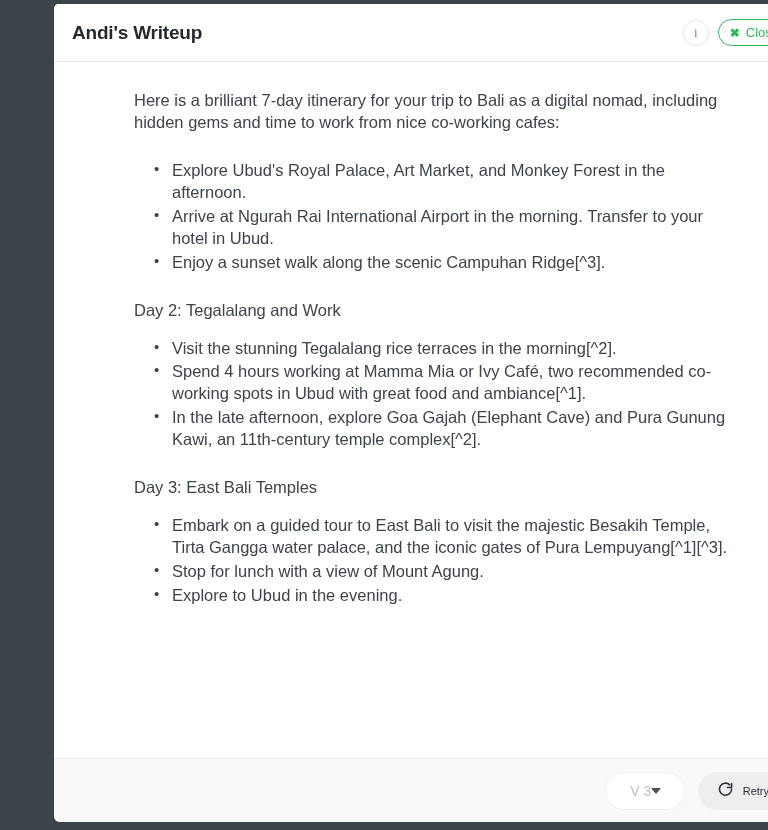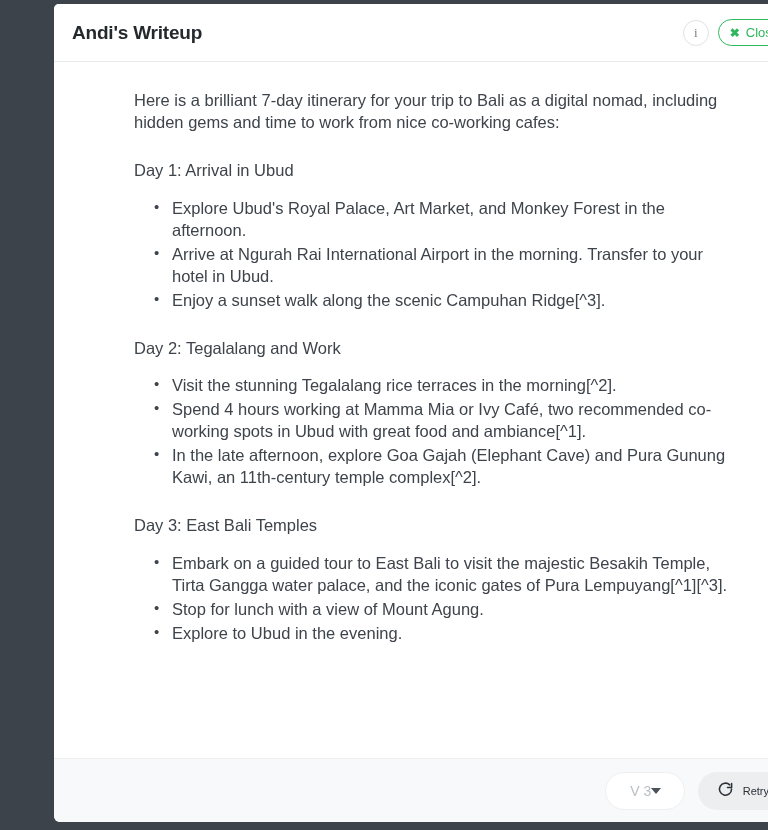--- a/index.html
+++ b/index.html
@@ -216,21 +216,20 @@
         <span class="label">Close</span>
       </button>
     </div>
   </div>
 
   <div class="body-wrap">
     <div class="body-scroll">
       <div class="content">
         <p>Here is a brilliant 7-day itinerary for your trip to Bali as a digital nomad, including hidden gems and time to work from nice co-working cafes:</p>
 
-        <h3>Day 1: Arrival in Ubud</h3>
         <ul>
           <li>Explore Ubud's Royal Palace, Art Market, and Monkey Forest in the afternoon.</li>
           <li>Arrive at Ngurah Rai International Airport in the morning. Transfer to your hotel in Ubud.</li>
           <li>Enjoy a sunset walk along the scenic Campuhan Ridge[^3].</li>
         </ul>
 
         <h3>Day 2: Tegalalang and Work</h3>
         <ul>
           <li>Visit the stunning Tegalalang rice terraces in the morning[^2].</li>
           <li>Spend 4 hours working at Mamma Mia or Ivy Café, two recommended co-working spots in Ubud with great food and ambiance[^1].</li>

